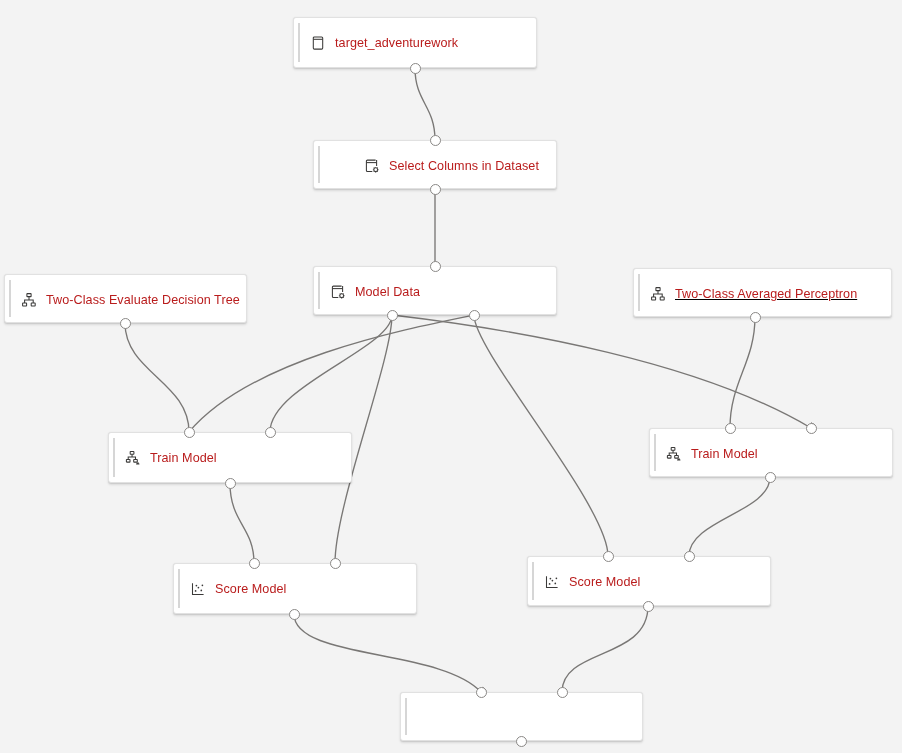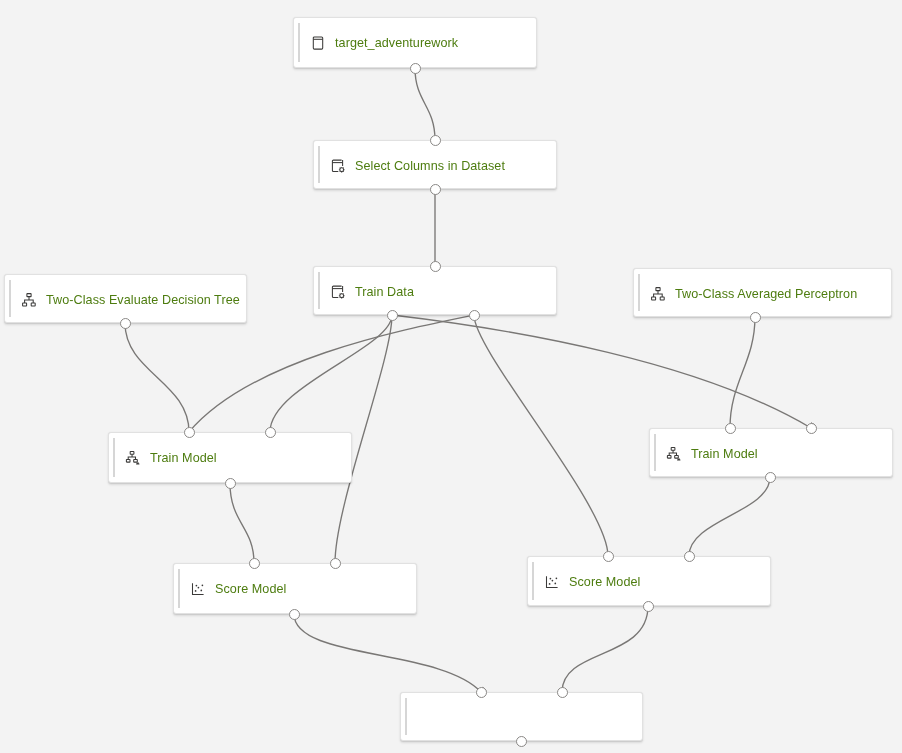--- a/index.html
+++ b/index.html
@@ -54,21 +54,21 @@
   .node-icon {
     width: 16px;
     height: 16px;
     flex: 0 0 16px;
     display: block;
     color: #3b3a39;
   }
   .node-icon svg { display: block; }
   .node-label {
     font-size: 12.6px;
-    color: #4d7c0f;
+    color: #b91c1c;
     line-height: 16px;
     white-space: nowrap;
     letter-spacing: 0.005em;
   }
   .port {
     position: absolute;
     width: 11px;
     height: 11px;
     margin-left: -5.5px;
     margin-top: -5.5px;
@@ -110,21 +110,21 @@
         <div class="node-body">
           <span class="node-icon">
             <svg viewBox="0 0 16 16" width="16" height="16" fill="none" stroke="currentColor" stroke-width="1.05">
               <rect x="3.3" y="1.9" width="9.4" height="12.2" rx="1.1"></rect>
               <path d="M3.3 4.3 H12.7"></path>
             </svg>
           </span>
           <span class="node-label">target_adventurework</span>
         </div>
       </div>
-      <div class="node" style="left: 313px; top: 140px; width: 244px; height: 49px;">
+      <div class="node" style="left: 313px; top: 140px; width: 244px; height: 49px; padding-left: 34px;">
         <div class="node-accent"></div>
         <div class="node-body">
           <span class="node-icon">
             <svg viewBox="0 0 16 16" width="16" height="16" fill="none" stroke="currentColor" stroke-width="1.05">
               <path d="M11.6 2.1 H3.4 a1 1 0 0 0 -1 1 V12.5 a1 1 0 0 0 1 1 H8.3"></path>
               <path d="M2.4 4.6 H12.6"></path>
               <path d="M12.6 2.1 V8.0"></path>
               <circle cx="11.7" cy="11.7" r="1.9"></circle>
               <path d="M11.7 8.9 V9.6 M11.7 13.8 V14.5 M8.9 11.7 H9.6 M13.8 11.7 H14.5 M9.7 9.7 L10.2 10.2 M13.2 13.2 L13.7 13.7 M13.7 9.7 L13.2 10.2 M10.2 13.2 L9.7 13.7"></path>
             </svg>
@@ -137,39 +137,39 @@
         <div class="node-body">
           <span class="node-icon">
             <svg viewBox="0 0 16 16" width="16" height="16" fill="none" stroke="currentColor" stroke-width="1.05">
               <path d="M11.6 2.1 H3.4 a1 1 0 0 0 -1 1 V12.5 a1 1 0 0 0 1 1 H8.3"></path>
               <path d="M2.4 4.6 H12.6"></path>
               <path d="M12.6 2.1 V8.0"></path>
               <circle cx="11.7" cy="11.7" r="1.9"></circle>
               <path d="M11.7 8.9 V9.6 M11.7 13.8 V14.5 M8.9 11.7 H9.6 M13.8 11.7 H14.5 M9.7 9.7 L10.2 10.2 M13.2 13.2 L13.7 13.7 M13.7 9.7 L13.2 10.2 M10.2 13.2 L9.7 13.7"></path>
             </svg>
           </span>
-          <span class="node-label">Train Data</span>
+          <span class="node-label">Model Data</span>
         </div>
       </div>
       <div class="node" style="left: 4px; top: 274px; width: 243px; height: 49px;">
         <div class="node-accent"></div>
         <div class="node-body">
           <span class="node-icon">
             <svg viewBox="0 0 16 16" width="16" height="16" fill="none" stroke="currentColor" stroke-width="1.05">
               <rect x="5.9" y="1.6" width="4.2" height="3.0" rx="0.4"></rect>
               <rect x="1.6" y="11.0" width="4.0" height="3.0" rx="0.4"></rect>
               <rect x="10.2" y="11.0" width="4.0" height="3.0" rx="0.4"></rect>
               <path d="M8 4.6 V7.9"></path>
               <path d="M3.6 11.0 V7.9 H12.2 V11.0"></path>
             </svg>
           </span>
           <span class="node-label">Two-Class Evaluate Decision Tree</span>
         </div>
       </div>
-      <div class="node" style="left: 633px; top: 268px; width: 259px; height: 49px;">
+      <div class="node" style="left: 633px; top: 268px; width: 259px; height: 49px; text-decoration: underline;">
         <div class="node-accent"></div>
         <div class="node-body">
           <span class="node-icon">
             <svg viewBox="0 0 16 16" width="16" height="16" fill="none" stroke="currentColor" stroke-width="1.05">
               <rect x="5.9" y="1.6" width="4.2" height="3.0" rx="0.4"></rect>
               <rect x="1.6" y="11.0" width="4.0" height="3.0" rx="0.4"></rect>
               <rect x="10.2" y="11.0" width="4.0" height="3.0" rx="0.4"></rect>
               <path d="M8 4.6 V7.9"></path>
               <path d="M3.6 11.0 V7.9 H12.2 V11.0"></path>
             </svg>

